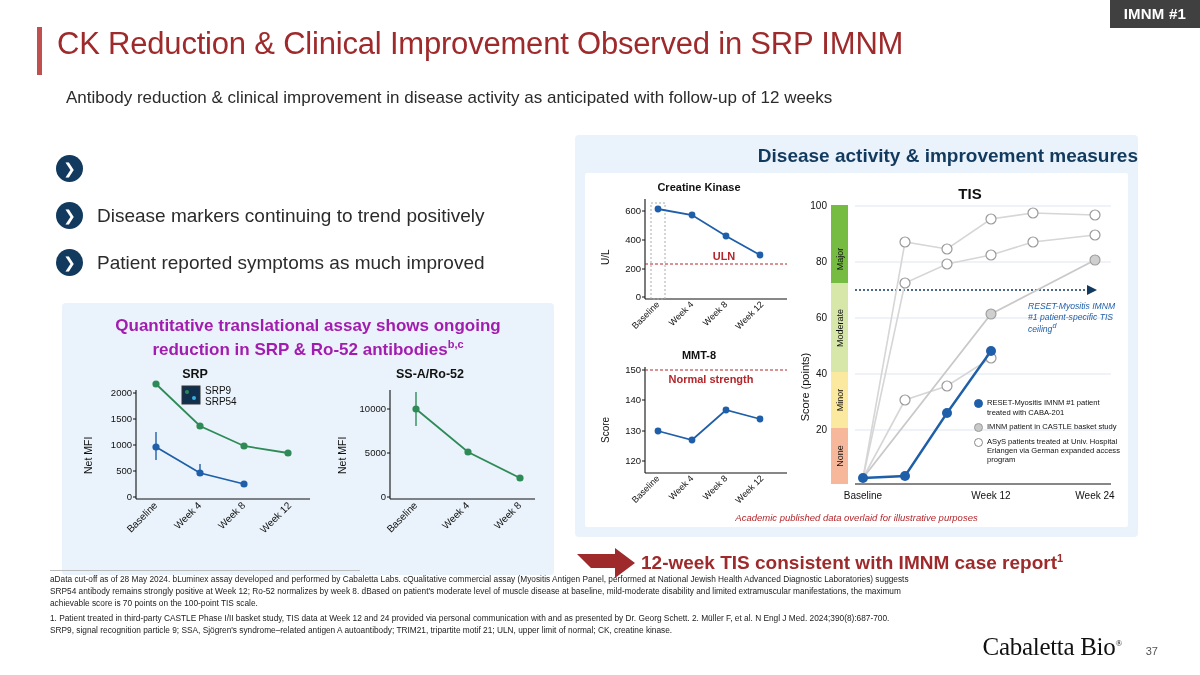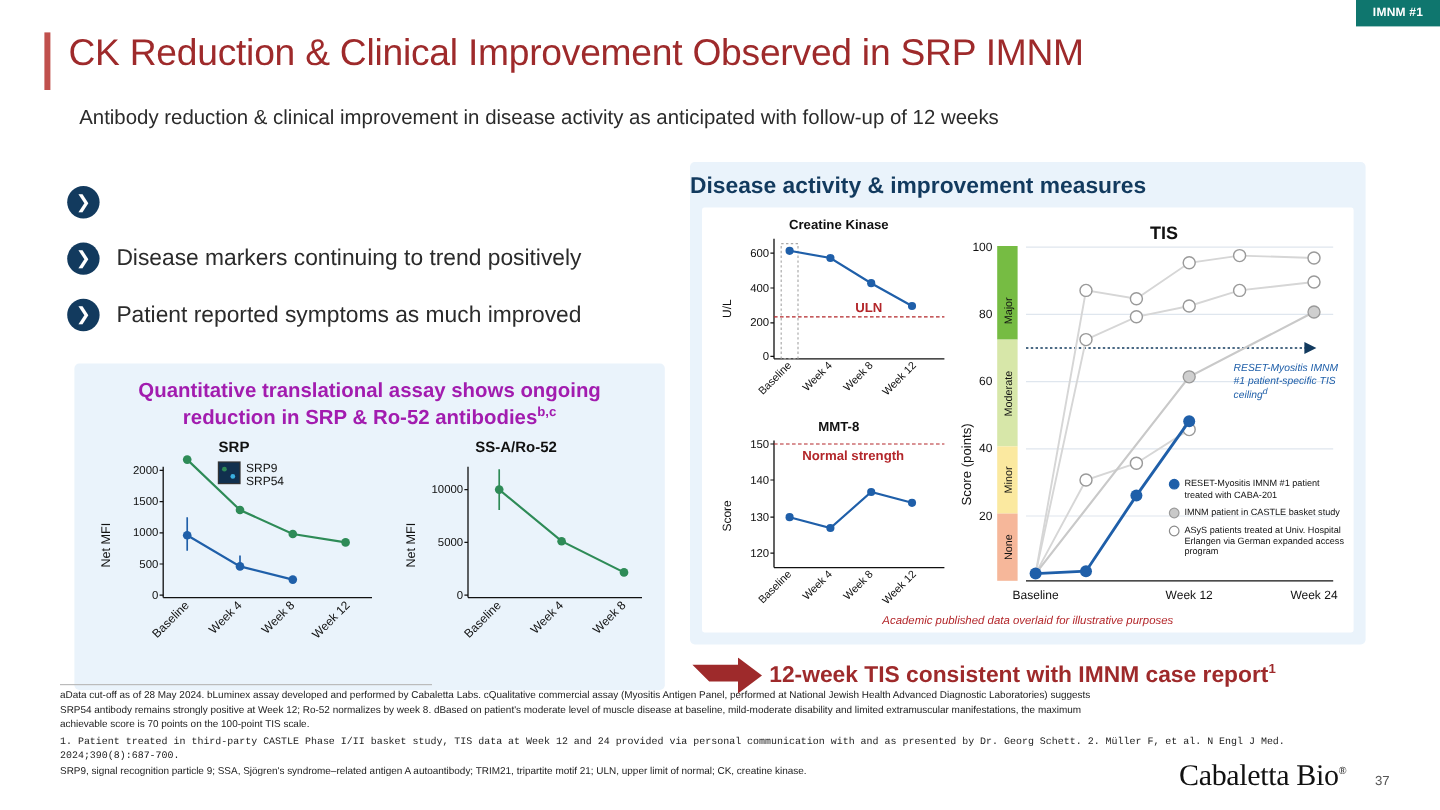--- a/index.html
+++ b/index.html
@@ -5,22 +5,22 @@
   * { box-sizing: border-box; }
   html, body { margin:0; padding:0; }
   body {
     width:1200px; height:675px; background:#ffffff;
     font-family:"Liberation Sans", sans-serif;
     position:relative; overflow:hidden;
     color:#1a1a1a;
   }
   
   .imnm-tag {
-    position:absolute; top:0; right:0; background:#0f766e; color:#ffffff;
-    font-size:10px; font-weight:bold; padding:5px 14px 6px 14px; letter-spacing:.2px;
+    position:absolute; top:0; right:0; background:#404040; color:#ffffff;
+    font-size:15px; font-weight:bold; padding:5px 14px 6px 14px; letter-spacing:.2px;
   }
   .title-bar {
     position:absolute; left:37px; top:27px; width:5px; height:48px; background:#c0504d;
   }
   .page-title {
     position:absolute; left:57px; top:26px; font-size:31px; color:#9e2a2b;
     font-weight:normal; letter-spacing:-.2px;
   }
   .subtitle {
     position:absolute; left:58px; top:88px; font-size:17px; color:#2b2b2b;margin-left:8px;
@@ -46,21 +46,21 @@
   }
   .assay-title sup { font-size:11px; }
   .assay-charts { position:relative; width:100%; height:190px; margin-top:4px; }
 
   
   .disease-panel {
     position:absolute; left:575px; top:135px; width:563px; height:402px;
     background:#eaf3fb; border-radius:4px;
   }
   .disease-title {
-    text-align:left; color:#123a5e; font-weight:bold; font-size:19px; padding-top:10px;
+    text-align:right; color:#123a5e; font-weight:bold; font-size:19px; padding-top:10px;
   }
   .inner-white {
     position:absolute; left:10px; top:38px; width:543px; height:354px;
     background:#ffffff; border-radius:2px;
   }
   .acad-note {
     position:absolute; bottom:4px; left:0; width:100%; text-align:center;
     font-size:9.5px; font-style:italic; color:#b3262a;
   }
   
@@ -376,20 +376,20 @@
   <div class="callout-text">
     <span>12-week TIS consistent with IMNM case report</span><sup>1</sup>
   </div>
 </div>
 
 <div class="footnotes">
   <div class="rule"></div>
   <div>aData cut-off as of 28 May 2024. bLuminex assay developed and performed by Cabaletta Labs. cQualitative commercial assay (Myositis Antigen Panel, performed at National Jewish Health Advanced Diagnostic Laboratories) suggests</div>
   <div>SRP54 antibody remains strongly positive at Week 12; Ro-52 normalizes by week 8. dBased on patient's moderate level of muscle disease at baseline, mild-moderate disability and limited extramuscular manifestations, the maximum</div>
   <div>achievable score is 70 points on the 100-point TIS scale.</div>
-  <div style="margin-top:4px;font-family:Liberation Mono, monospace;">1. Patient treated in third-party CASTLE Phase I/II basket study, TIS data at Week 12 and 24 provided via personal communication with and as presented by Dr. Georg Schett. 2. Müller F, et al. N Engl J Med. 2024;390(8):687-700.</div>
+  <div style="margin-top:4px;">1. Patient treated in third-party CASTLE Phase I/II basket study, TIS data at Week 12 and 24 provided via personal communication with and as presented by Dr. Georg Schett. 2. Müller F, et al. N Engl J Med. 2024;390(8):687-700.</div>
   <div>SRP9, signal recognition particle 9; SSA, Sjögren's syndrome–related antigen A autoantibody; TRIM21, tripartite motif 21; ULN, upper limit of normal; CK, creatine kinase.</div>
 </div>
 
 <div class="logo">
   <span>Cabaletta Bio</span><sup>®</sup>
 </div>
 <div class="page-num">37</div>
 
 </body></html>

